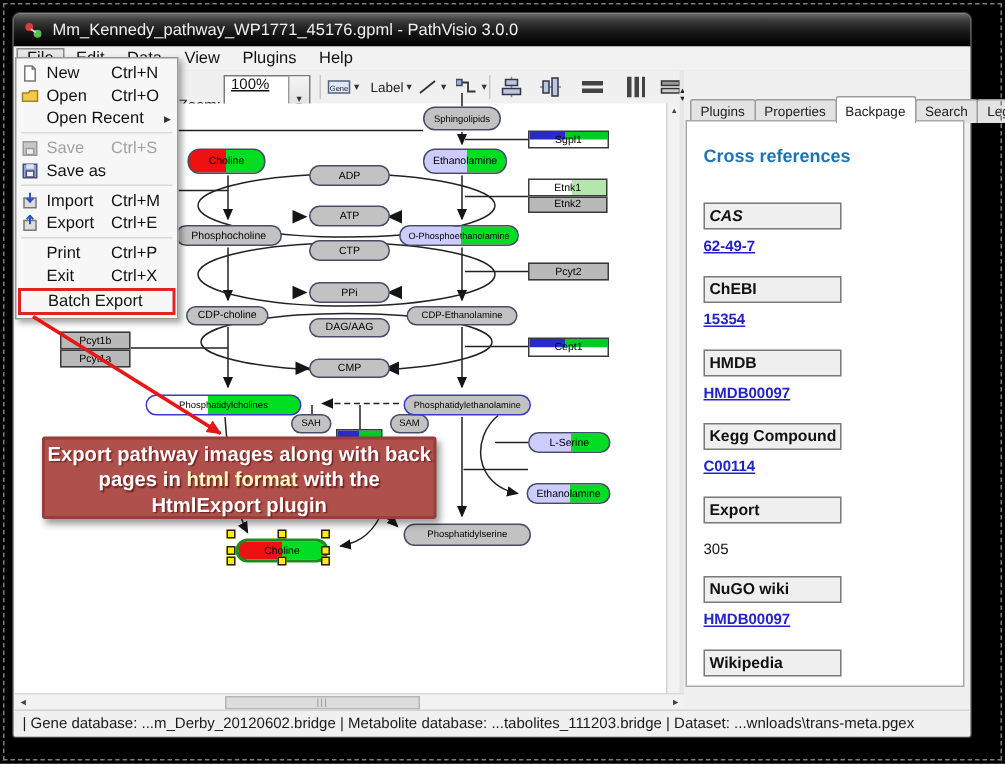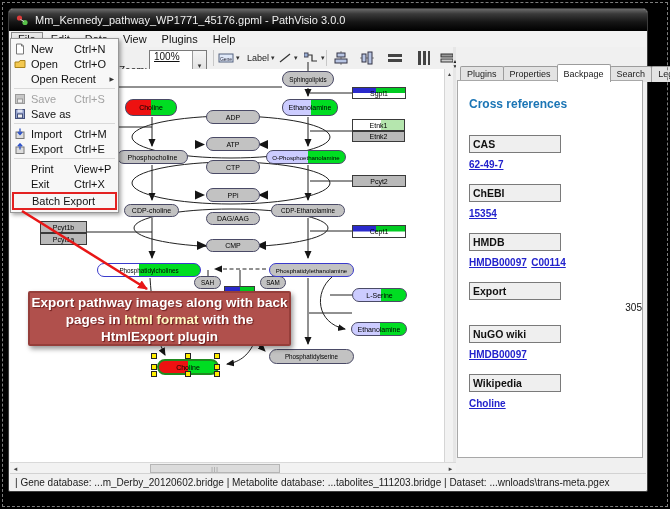--- a/index.html
+++ b/index.html
@@ -48,23 +48,23 @@
   .split-arrows{position:absolute;left:443px;top:50px;width:6px;font-size:5px;line-height:5px;color:#222;text-align:center;}
   .sidebar{position:absolute;left:447px;top:38px;width:190px;height:426px;background:#f0f0f0;}
   .tabs{position:absolute;left:4px;top:17px;display:flex;align-items:flex-end;font-size:9px;color:#222;}
   .tab{padding:2px 6px 3px;background:#e3e3e3;border:1px solid #9c9c9c;border-bottom:none;margin-right:-1px;border-radius:2px 2px 0 0;}
   .tab.active{background:#fff;padding-top:4px;position:relative;z-index:2;}
   .bp-panel{position:absolute;left:1px;top:33px;width:186px;height:378px;background:#fff;border:1px solid #a8a8a8;
             box-sizing:border-box;overflow:hidden;padding-left:11px;}
   .bp-heading{margin-top:16px;font-size:12px;font-weight:bold;color:#1b75b5;}
   .xref-hdr{margin-top:12px;width:84px;border:1px solid #7a7a7a;background:#efefef;font-size:10.5px;font-weight:bold;
             color:#111;padding:2px 3px;box-sizing:content-box;white-space:nowrap;}
-  .xref-hdr.first{margin-top:24px;}
+  .xref-hdr.first{margin-top:24px;font-style:italic;}
   .xref-val{margin-top:6px;font-size:10px;font-weight:bold;color:#2222cc;text-decoration:underline;display:inline-block;}
-  .xref-plain{margin-top:2px;font-size:10px;color:#111;display:block;text-align:right;}
+  .xref-plain{margin-top:12px;font-size:10px;color:#111;display:block;}
 
   
   .filemenu{position:absolute;left:10px;top:38px;width:107px;background:#f7f7f7;border:1px solid #979797;
             box-shadow:2px 2px 4px rgba(0,0,0,.35);z-index:40;font-size:11px;color:#111;padding:2px 0;}
   .mi{display:flex;align-items:center;height:15px;padding:0 4px 0 3px;}
   .mi .ic{width:17px;height:12px;flex:0 0 auto;display:flex;align-items:center;}
   .mi .lb{flex:1;white-space:nowrap;}
   .mi .sc{width:40px;white-space:nowrap;}
   .mi.disabled{color:#a2a2a2;}
   .mi .sub{font-size:6px;color:#333;}
@@ -219,20 +219,21 @@
 
         <div class="xref-hdr first">CAS</div>
         <span class="xref-val">62-49-7</span>
 
         <div class="xref-hdr">ChEBI</div>
         <span class="xref-val">15354</span>
 
         <div class="xref-hdr">HMDB</div>
         <span class="xref-val">HMDB00097</span>
 
+        <div class="xref-hdr">Kegg Compound</div>
         <span class="xref-val">C00114</span>
 
         <div class="xref-hdr">Export</div>
         <span class="xref-plain">305</span>
 
         <div class="xref-hdr">NuGO wiki</div>
         <span class="xref-val">HMDB00097</span>
 
         <div class="xref-hdr">Wikipedia</div>
         <span class="xref-val">Choline</span>
@@ -407,21 +408,21 @@
             <path d="M6 6.5 V1 M3.8 3.2 L6 0.8 L8.2 3.2" fill="none" stroke="#2a50c8" stroke-width="1.3"></path>
           </svg>
         </span>
       <span class="lb">Export</span>
       <span class="sc">Ctrl+E</span>
     </div>
     <div class="msep"></div>
     <div class="mi">
       <span class="ic"></span>
       <span class="lb">Print</span>
-      <span class="sc">View+P</span>
+      <span class="sc">Ctrl+P</span>
     </div>
     <div class="mi">
       <span class="ic"></span>
       <span class="lb">Exit</span>
       <span class="sc">Ctrl+X</span>
     </div>
     <div class="mi highlight">
       <span class="ic"></span>
       <span class="lb">Batch Export</span>
     </div>

